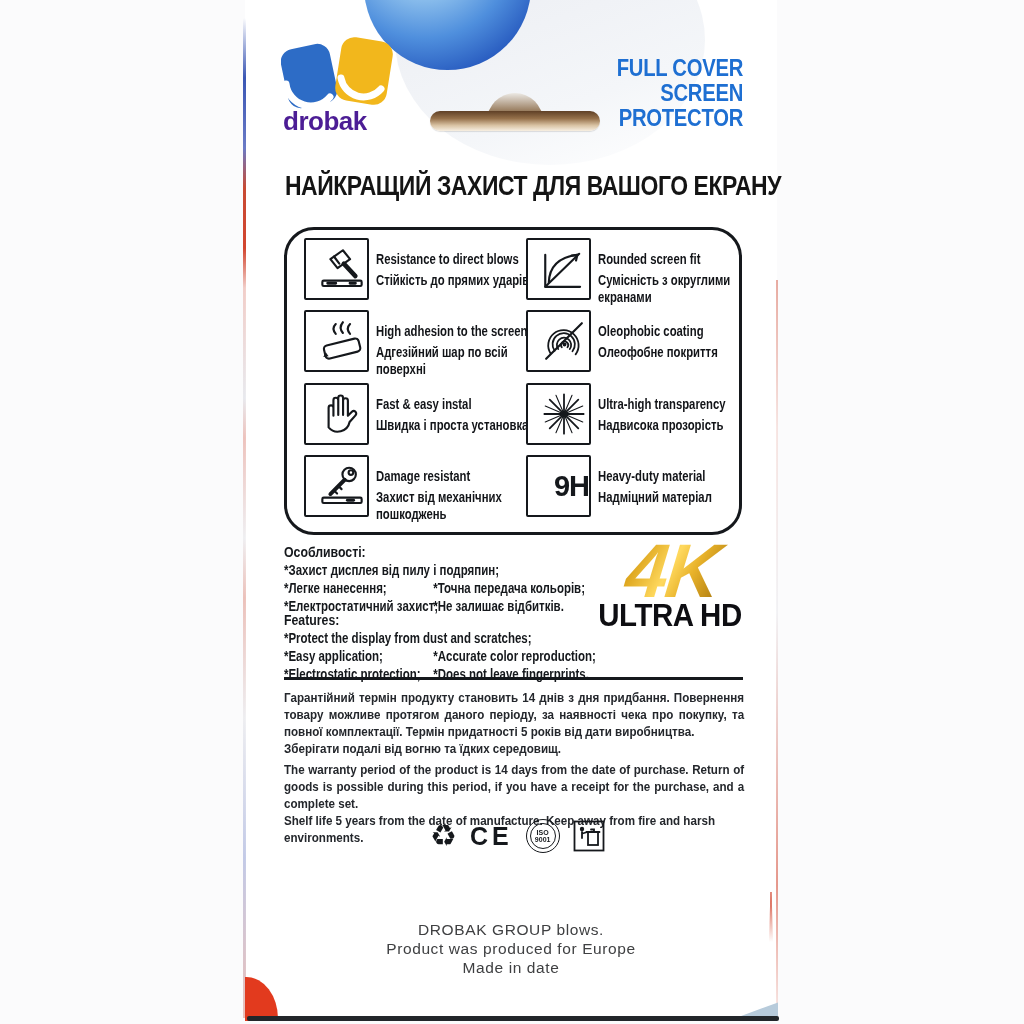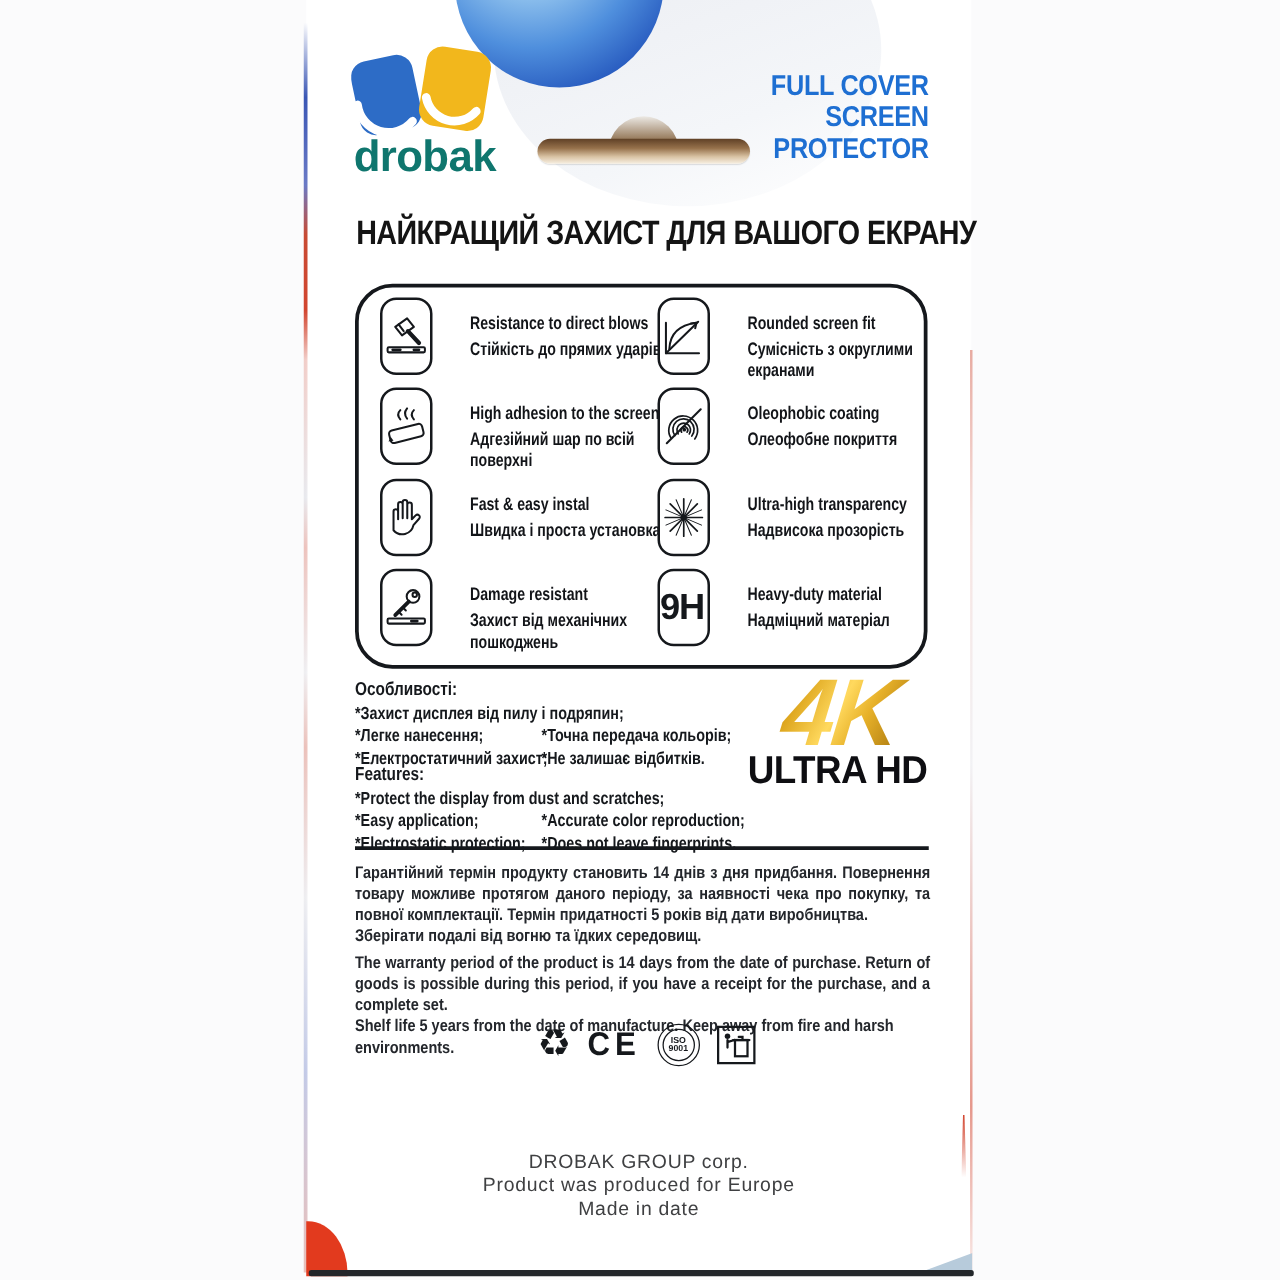--- a/index.html
+++ b/index.html
@@ -17,30 +17,30 @@
     background:linear-gradient(160deg,#eceef3 20%,#f4f6f9 70%,#ffffff 100%);}
   .sphere{left:119px;top:-97px;width:167px;height:167px;border-radius:50%;
     background:radial-gradient(circle at 36% 28%, #d9ecfa 0%, #9ecdf1 22%, #4f8fdd 55%, #2557bd 82%, #1b419e 100%);}
   .slot-bar{left:185px;top:111px;width:170px;height:20px;border-radius:10px;
     background:linear-gradient(180deg,#5f4026 0%,#96714b 38%,#d9c3a4 72%,#f7efe2 100%);
     box-shadow:0 1px 1px rgba(0,0,0,.12);}
   .slot-bump{left:242px;top:93px;width:56px;height:30px;border-radius:28px 28px 0 0;
     background:linear-gradient(180deg,#ece9e4 0%,#8a6a48 70%,#6b4a2e 100%);}
   
   .logo-mark{left:36px;top:34px;}
-  .wordmark{left:38px;top:106px;font-size:35px;font-weight:700;color:#0f766e;letter-spacing:-0.5px;}
+  .wordmark{left:38px;top:106px;font-size:26px;font-weight:700;color:#4c1d95;letter-spacing:-0.5px;}
   .header-block{right:34px;top:56px;width:240px;text-align:right;
     color:#1e6fd2;font-weight:700;font-size:23px;line-height:25px;letter-spacing:-0.3px;
     transform:scaleX(0.88);transform-origin:right top;}
   .headline{left:0;top:171px;width:532px;text-align:center;color:#141414;
     font-size:27px;font-weight:700;letter-spacing:-0.5px;transform:scaleX(0.85);transform-origin:center top;white-space:nowrap;}
   
   .feat-box{left:39px;top:227px;width:458px;height:308px;border:3px solid #15181c;border-radius:30px;box-sizing:border-box;}
-  .feat-icon{width:42px;height:62px;border:2.6px solid #15181c;border-radius:13px;box-sizing:border-box;
-    display:flex;align-items:center;justify-content:flex-start;background:#fff;}
+  .feat-icon{width:65px;height:62px;border:2.6px solid #15181c;border-radius:2px;box-sizing:border-box;
+    display:flex;align-items:center;justify-content:flex-end;background:#fff;}
   .feat-text{width:215px;color:#121418;transform:scaleX(0.78);transform-origin:left top;}
   .feat-en{font-weight:700;font-size:14.5px;line-height:17px;margin-bottom:4px;}
   .feat-ua{font-weight:700;font-size:14.5px;line-height:17px;}
   .nineh{font-size:29px;font-weight:700;color:#15181c;letter-spacing:-1px;}
   
   .section{left:39px;width:560px;color:#15181c;transform:scaleX(0.82);transform-origin:left top;
     font-size:14px;font-weight:700;line-height:18px;}
   .section .sec-heading{font-size:15px;}
   .two-col{position:relative;height:18px;}
   .two-col .c1{position:absolute;left:0;top:0;}
@@ -271,21 +271,21 @@
         <rect x="1.5" y="1.5" width="29" height="29"></rect>
         <rect x="15" y="12" width="10" height="13"></rect>
         <path d="M13.5 12 h13 M18 9.5 l3 0 l0 2.5"></path>
         <circle cx="9" cy="9" r="2.2" fill="#15181c" stroke="none"></circle>
         <path d="M9 12 v6 M9.5 13.5 l5 -1.5"></path>
       </svg>
     </div>
   </div>
 
   <div class="abs footer">
-    <div>DROBAK GROUP corp.</div>
+    <div>DROBAK GROUP blows.</div>
     <div>Product was produced for Europe</div>
     <div>Made in date</div>
   </div>
 </div>
 
 <div class="edge-left"></div>
 <div class="edge-right"></div>
 <div class="sliver-red"></div>
 <div class="corner-red"></div>
 <div class="corner-blue"></div>

